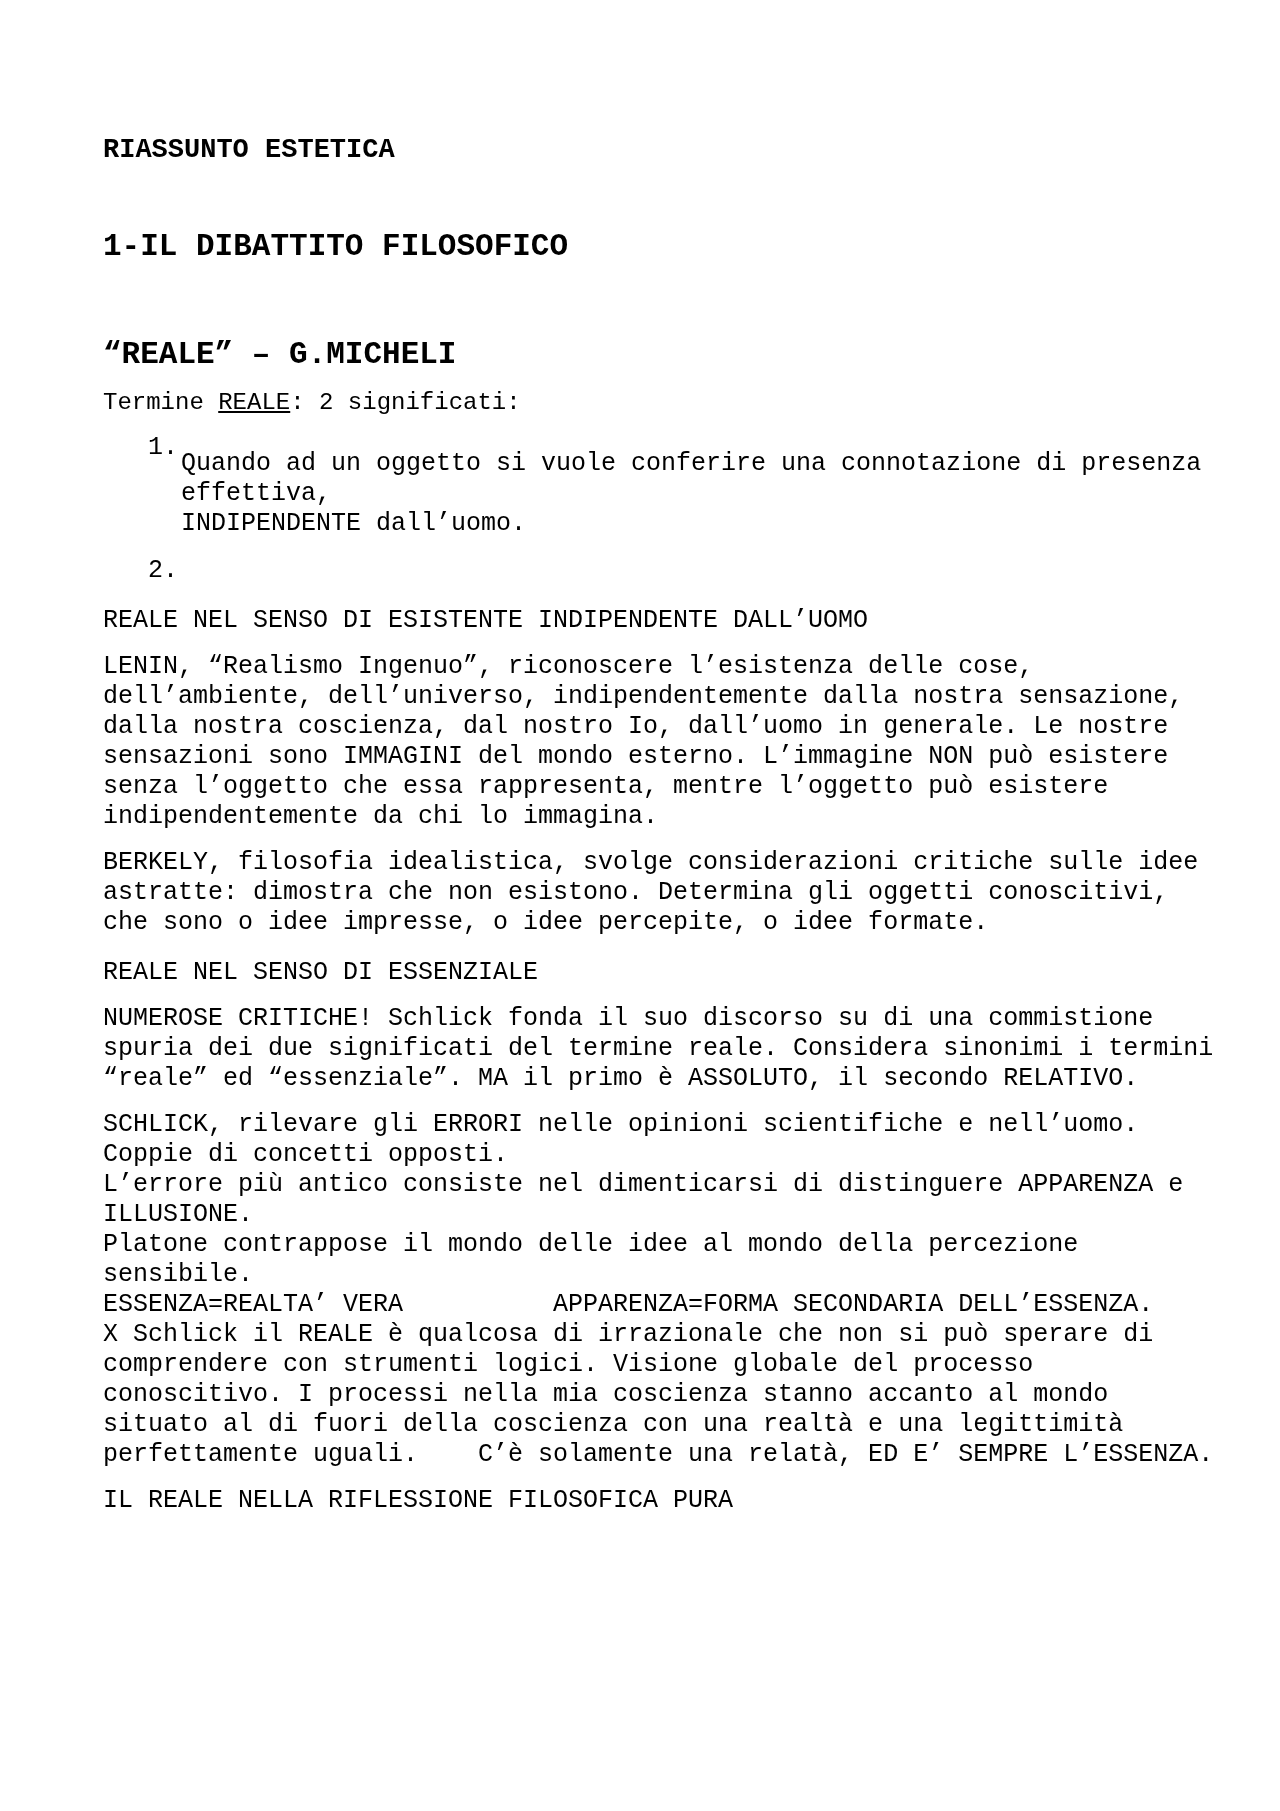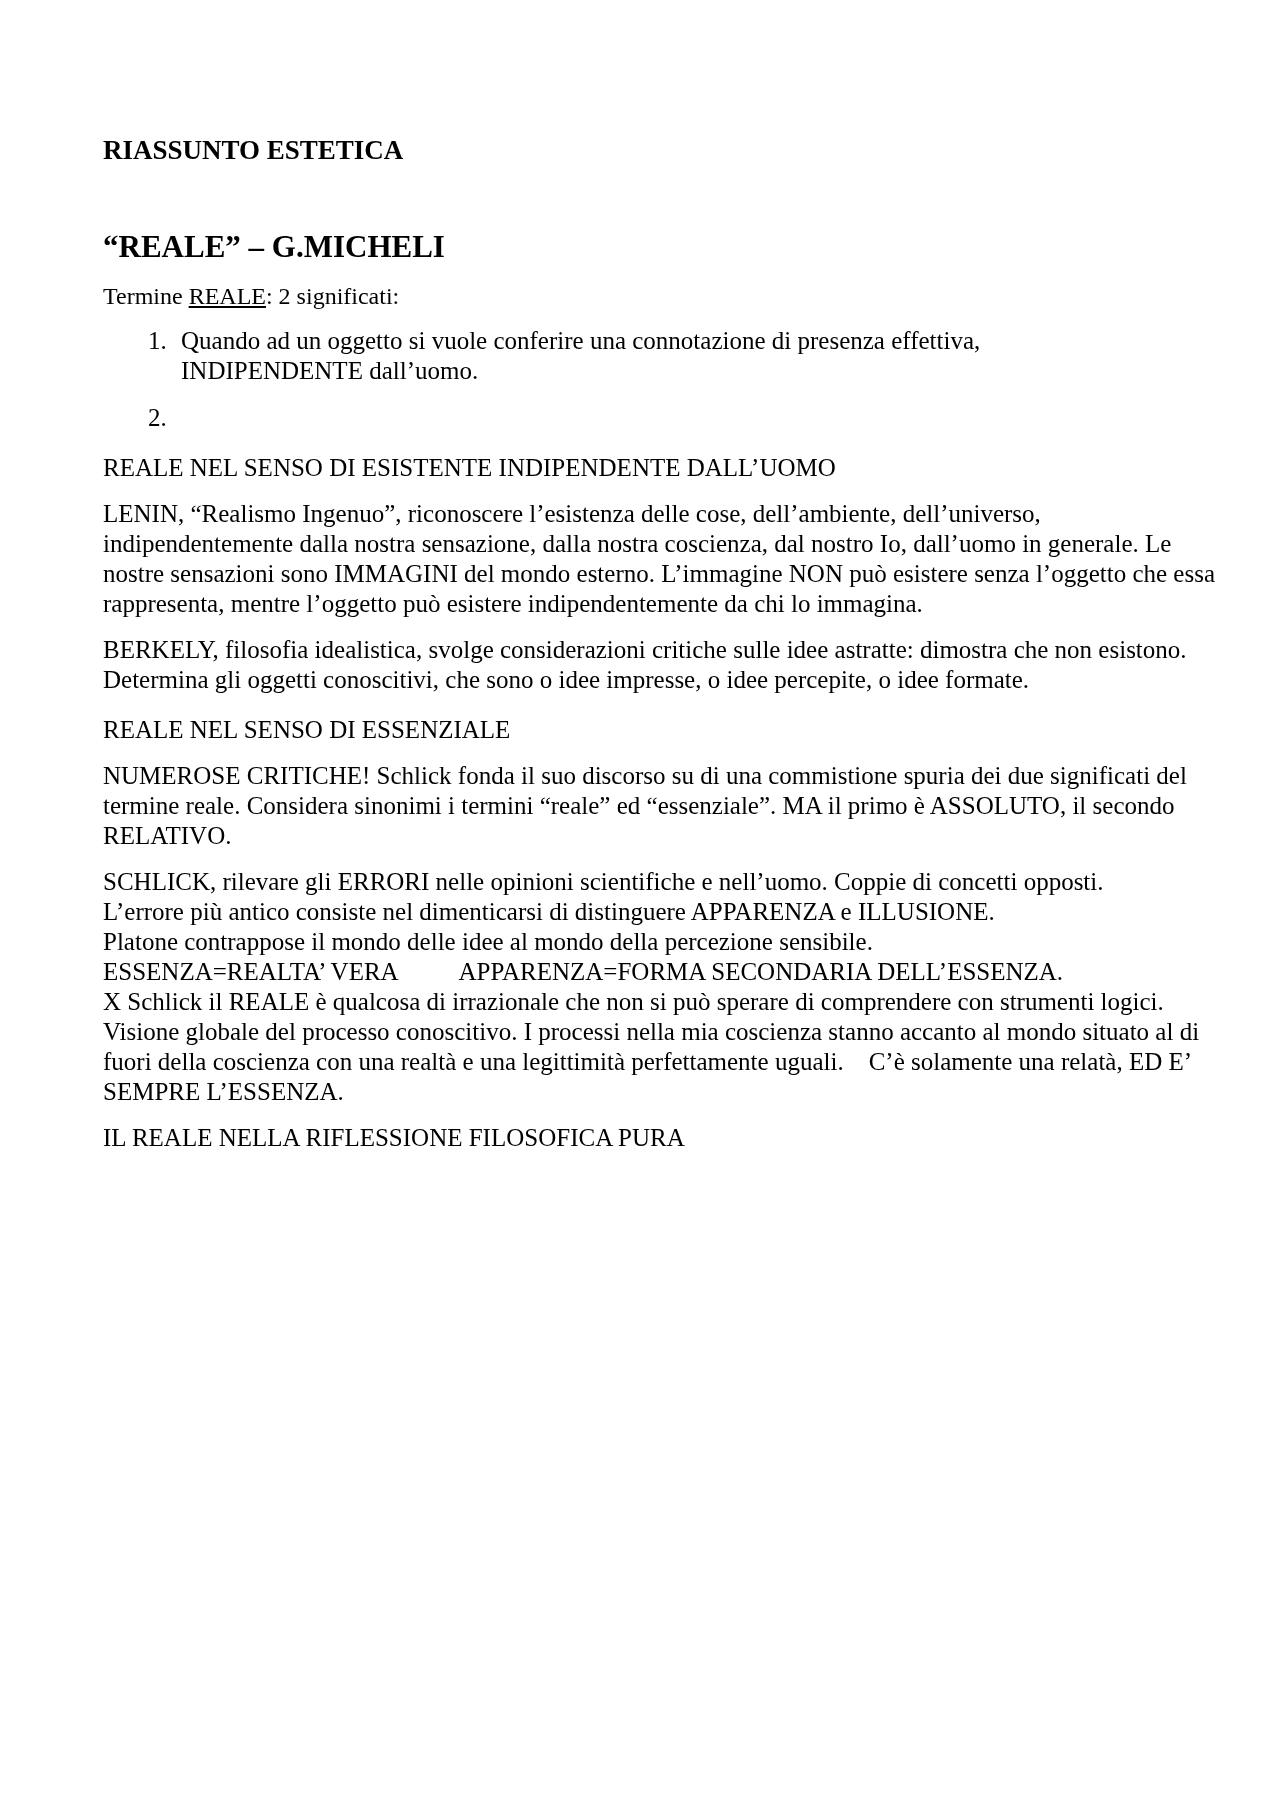--- a/index.html
+++ b/index.html
@@ -9,20 +9,21 @@
     min-height: 1811px;
     font-family: "Liberation Serif", "DejaVu Serif", serif;
     color: #000000;
     position: relative;
   }
   .page {
     width: 1280px;
     min-height: 1811px;
     background: #ffffff;
     padding: 135px 58px 120px 103px;
+    font-family: Liberation Mono, monospace;
   }
   .doc-title {
     font-size: 27px;
     font-weight: 700;
     line-height: 1.15;
     margin: 0 0 63px 0;
   }
   .chapter-heading {
     font-size: 31px;
     font-weight: 700;
@@ -55,30 +56,31 @@
   .meaning {
     display: flex;
     font-size: 25px;
     line-height: 30px;
     margin: 0 0 17px 0;
   }
   .meaning-num {
     flex: 0 0 33px;
     width: 33px;
   }
-  .meaning-text { white-space: pre-wrap; }
+  .meaning-text { white-space: pre-wrap; margin-top: 16px; }
   .gap-top { margin-top: 20px; }
 </style>
 </head>
 <body>
 
 <div class="page">
 
   <h1 class="doc-title">RIASSUNTO ESTETICA</h1>
 
+  <h2 class="chapter-heading">1-IL DIBATTITO FILOSOFICO</h2>
 
   <h3 class="subheading">“REALE” – G.MICHELI</h3>
 
   <p class="term-line"><span>Termine </span><span class="term-underline">REALE</span><span>: 2 significati:</span></p>
 
   <ol class="meanings">
     <li class="meaning">
       <span class="meaning-num">1.</span>
       <span class="meaning-text">Quando ad un oggetto si vuole conferire una connotazione di presenza effettiva,
 INDIPENDENTE dall’uomo.</span>

